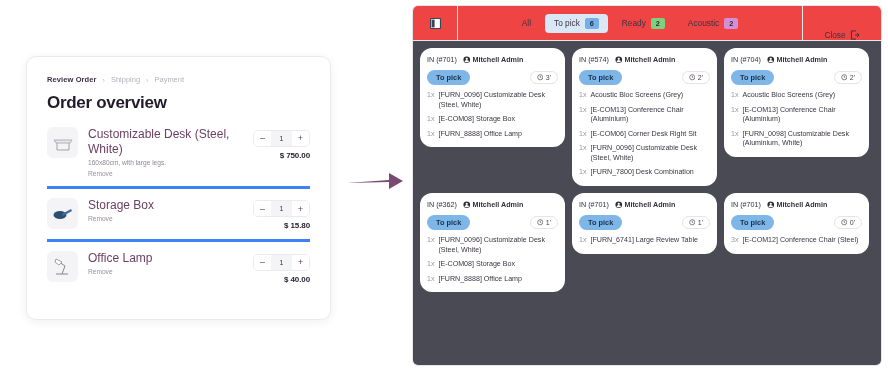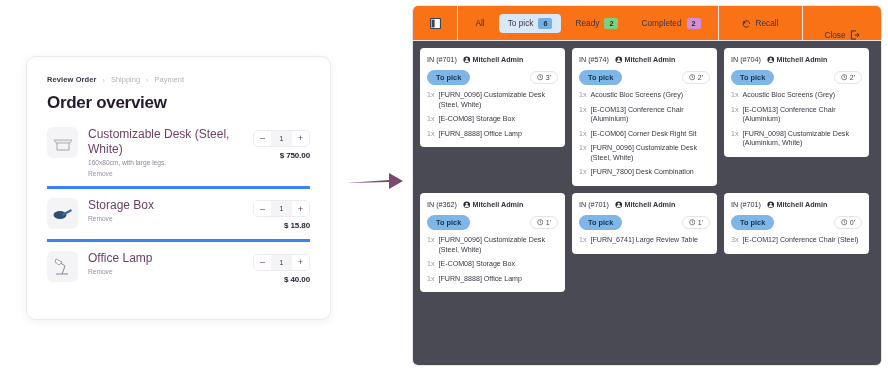--- a/index.html
+++ b/index.html
@@ -40,37 +40,37 @@
 
   
   #arrow{position:absolute;left:345px;top:168px;width:60px;height:26px;}
 
   
   #kanban{
     position:absolute;left:412px;top:5px;width:470px;height:361px;
     background:#ffffff;border:1px solid #e7e4ea;border-radius:6px;
     box-sizing:border-box;overflow:hidden;
   }
-  #kanban-header{height:34px;display:flex;align-items:stretch;border-bottom:1px solid #e9e6ec;background:#f97316;}
+  #kanban-header{height:34px;display:flex;align-items:stretch;border-bottom:1px solid #e9e6ec;background:#ef4444;}
   .hdr-cell{display:flex;align-items:center;justify-content:center;}
   #toggle-cell{width:44px;border-right:1px solid #e9e6ec;}
   #tabs{flex:1 1 auto;display:flex;align-items:center;justify-content:center;gap:5px;}
   .tab{display:flex;align-items:center;gap:5px;padding:4px 9px;border-radius:4px;
        font-size:8.3px;color:#3b3443;white-space:nowrap;}
   .tab.active{background:#d9e8f7;}
   .badge{font-size:7.3px;font-weight:bold;color:#1f2a36;padding:1px 3.5px;border-radius:2px;min-width:7px;text-align:center;}
   .b-blue{background:#76aee8;}
   .b-green{background:#7ed07e;}
   .b-purple{background:#d48fd4;}
   #recall-cell{width:83px;border-left:1px solid #e9e6ec;gap:4px;font-size:8.3px;color:#3b3443;}
   #close-cell{width:78px;border-left:1px solid #e9e6ec;gap:4px;font-size:8.3px;color:#3b3443;align-items:flex-end;}
 
   #board{height:327px;background:#4a4a55;padding:7px;box-sizing:border-box;
          display:flex;flex-wrap:wrap;align-content:flex-start;gap:7px;}
-  .card{width:145px;background:#ffffff;border-radius:4px;box-sizing:border-box;
+  .card{width:145px;background:#ffffff;border-radius:12px;box-sizing:border-box;
         padding:7px 7px 8px 7px;align-self:flex-start;}
   .card-top{display:flex;align-items:center;gap:6px;margin-bottom:6px;}
   .card-ref{font-size:7.2px;color:#35303c;}
   .card-user{display:flex;align-items:center;gap:2px;font-size:7.2px;font-weight:bold;color:#35303c;}
   .card-mid{display:flex;align-items:center;justify-content:space-between;margin-bottom:6px;}
   .state-pill{background:#7eb6e8;color:#15334f;font-size:7.4px;font-weight:bold;
               padding:3px 9px;border-radius:9px;}
   .timer{display:flex;align-items:center;gap:2.5px;border:1px solid #e5e2e8;border-radius:9px;
          padding:2px 6px;font-size:7px;color:#4a434f;background:#fff;}
   .prod-line{display:flex;gap:4px;font-size:7.1px;line-height:1.35;color:#3a3440;margin-bottom:5px;}
@@ -183,32 +183,25 @@
       </div>
       <div class="tab active">
         <span>To pick</span>
         <span class="badge b-blue">6</span>
       </div>
       <div class="tab">
         <span>Ready</span>
         <span class="badge b-green">2</span>
       </div>
       <div class="tab">
-        <span>Completed</span>
+        <span>Acoustic</span>
         <span class="badge b-purple">2</span>
       </div>
     </div>
 
-    <div class="hdr-cell" id="recall-cell">
-      <svg width="9" height="9" viewBox="0 0 10 10">
-          <path d="M8.5 5.5a3.6 3.6 0 1 0-1.2 2.7" fill="none" stroke="#3b3443" stroke-width="1.1"></path>
-          <path d="M1.3 2 L1.5 5.2 L4.6 4.4 Z" fill="#3b3443"></path>
-        </svg>
-      <span>Recall</span>
-    </div>
 
     <div class="hdr-cell" id="close-cell">
       <span>Close</span>
       <svg width="10" height="10" viewBox="0 0 11 11">
           <path d="M6.5 1 H1.5 V10 H6.5" fill="none" stroke="#3b3443" stroke-width="1.1"></path>
           <path d="M5.5 5.5 H10 M7.8 3.3 L10 5.5 L7.8 7.7" fill="none" stroke="#3b3443" stroke-width="1.1"></path>
         </svg>
     </div>
 
   </div>

